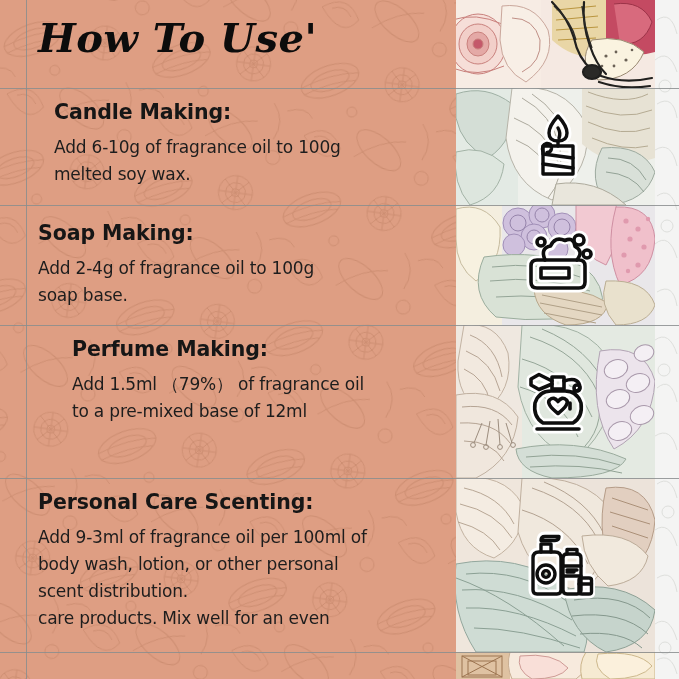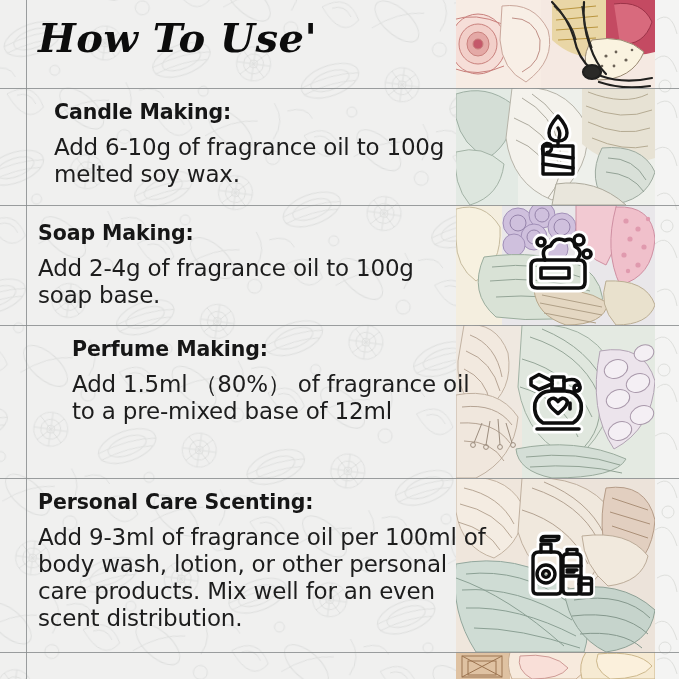--- a/index.html
+++ b/index.html
@@ -10,21 +10,21 @@
   }
   body {
     font-family: "Liberation Sans", sans-serif;
   }
 
   .page {
     position: relative;
     width: 679px;
     height: 679px;
     overflow: hidden;
-    background: #e5e5e5;
+    background: #c2410c;
   }
 
   
   .watermark {
     position: absolute;
     inset: 0;
     pointer-events: none;
     opacity: .5;
   }
 
@@ -94,21 +94,21 @@
     font-weight: 700;
     font-size: 20.5px;
     color: #161616;
     letter-spacing: -0.1px;
     margin: 0 0 10px 0;
     white-space: nowrap;
   }
   .sec-body {
     font-family: "DejaVu Sans", "Liberation Sans", sans-serif;
     font-weight: 400;
-    font-size: 23px;
+    font-size: 17px;
     line-height: 27px;
     color: #1d1d1d;
     letter-spacing: -0.2px;
     margin: 0;
   }
   .sec-body .ln { display: block; white-space: nowrap; }
 
   .s-candle  { top: 100px; margin-left: 16px; }
   .s-soap    { top: 221px; }
   .s-perfume { top: 337px; margin-left: 34px; }
@@ -400,32 +400,32 @@
     <div class="sec-head">Soap Making:</div>
     <div class="sec-body">
       <span class="ln">Add 2-4g of fragrance oil to 100g</span>
       <span class="ln">soap base.</span>
     </div>
   </div>
 
   <div class="section s-perfume">
     <div class="sec-head">Perfume Making:</div>
     <div class="sec-body">
-      <span class="ln">Add 1.5ml （80%） of fragrance oil</span>
+      <span class="ln">Add 1.5ml （79%） of fragrance oil</span>
       <span class="ln">to a pre-mixed base of 12ml</span>
     </div>
   </div>
 
   <div class="section s-care">
     <div class="sec-head">Personal Care Scenting:</div>
     <div class="sec-body">
       <span class="ln">Add 9-3ml of fragrance oil per 100ml of</span>
       <span class="ln">body wash, lotion, or other personal</span>
+      <span class="ln">scent distribution.</span>
       <span class="ln">care products. Mix well for an even</span>
-      <span class="ln">scent distribution.</span>
     </div>
   </div>
 
   <div class="icon-badge i-candle">
     <svg viewBox="0 0 74 74">
       <g fill="none" stroke="#ffffff" stroke-width="9" stroke-linecap="round" stroke-linejoin="round">
         <path d="M37 8 Q46 18 46 25 Q46 33 37 33 Q28 33 28 25 Q28 18 37 8 Z"></path>
         <path d="M37 33 L37 38"></path>
         <path d="M22 38 L52 38 L52 66 L22 66 Z"></path>
         <path d="M22 46 L52 50 M22 56 L52 60"></path>

